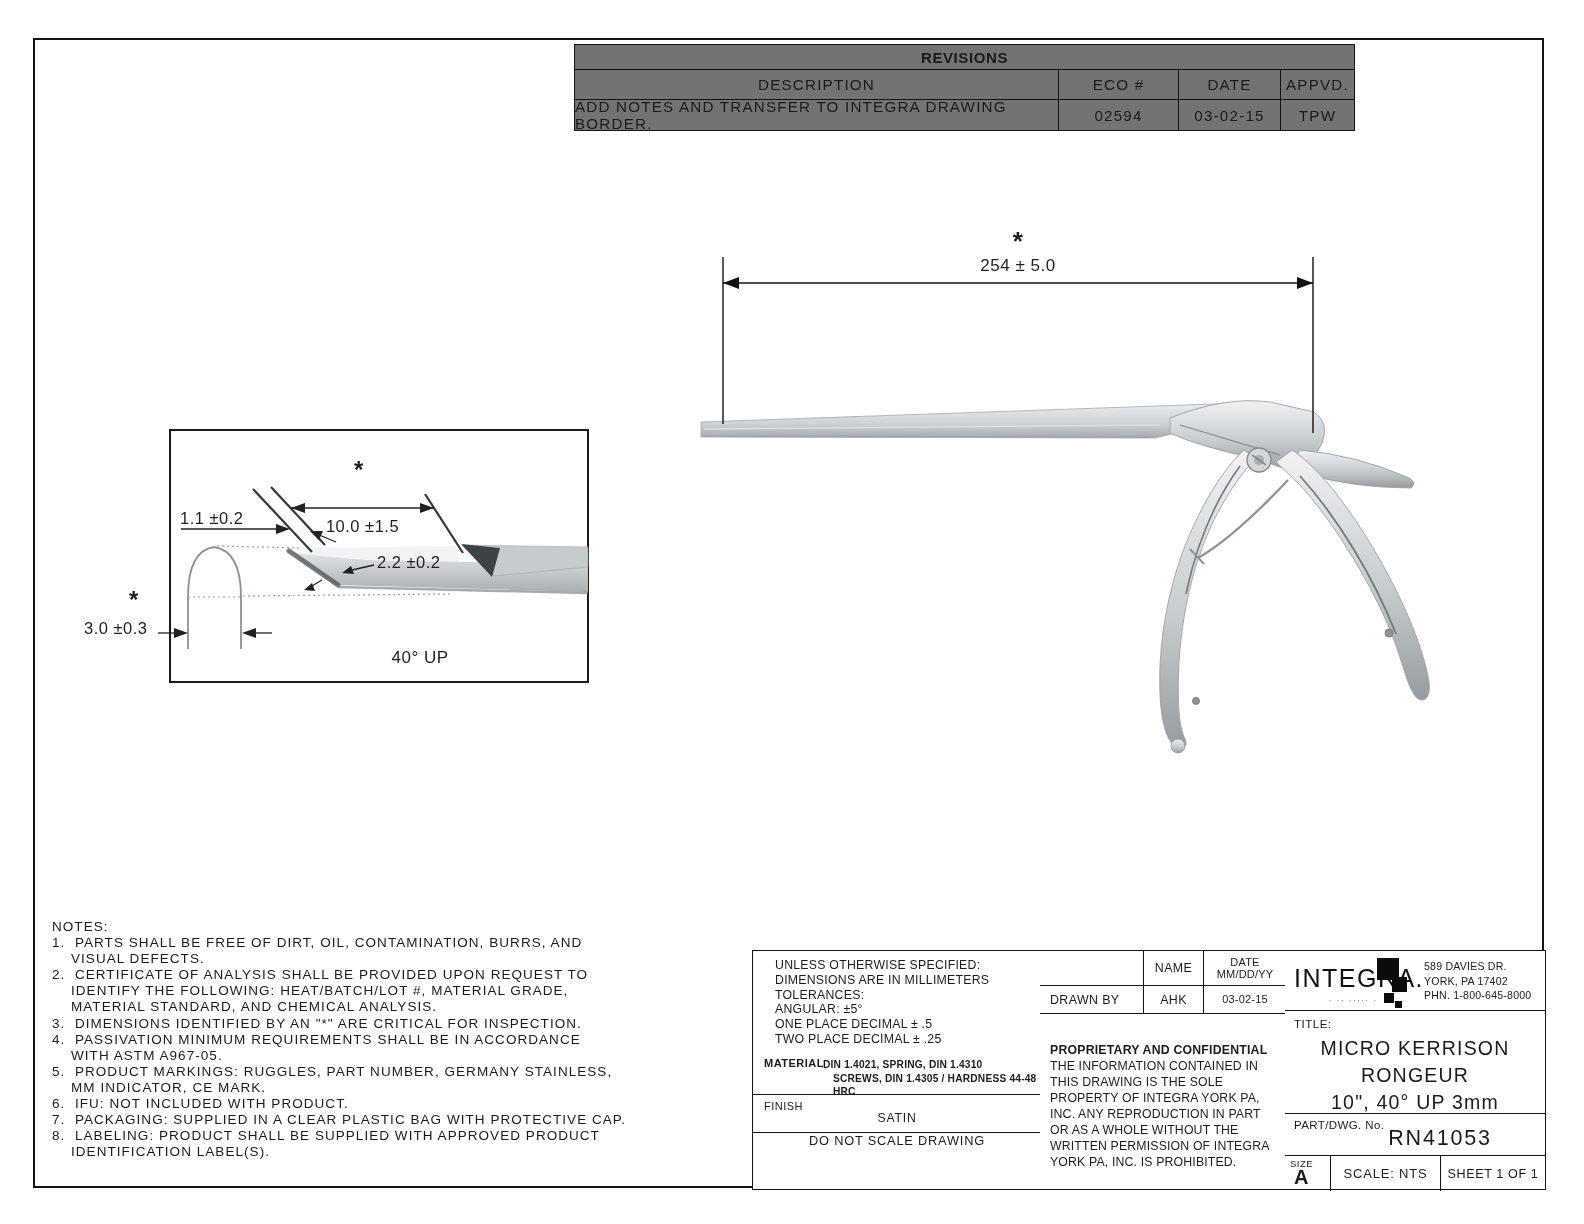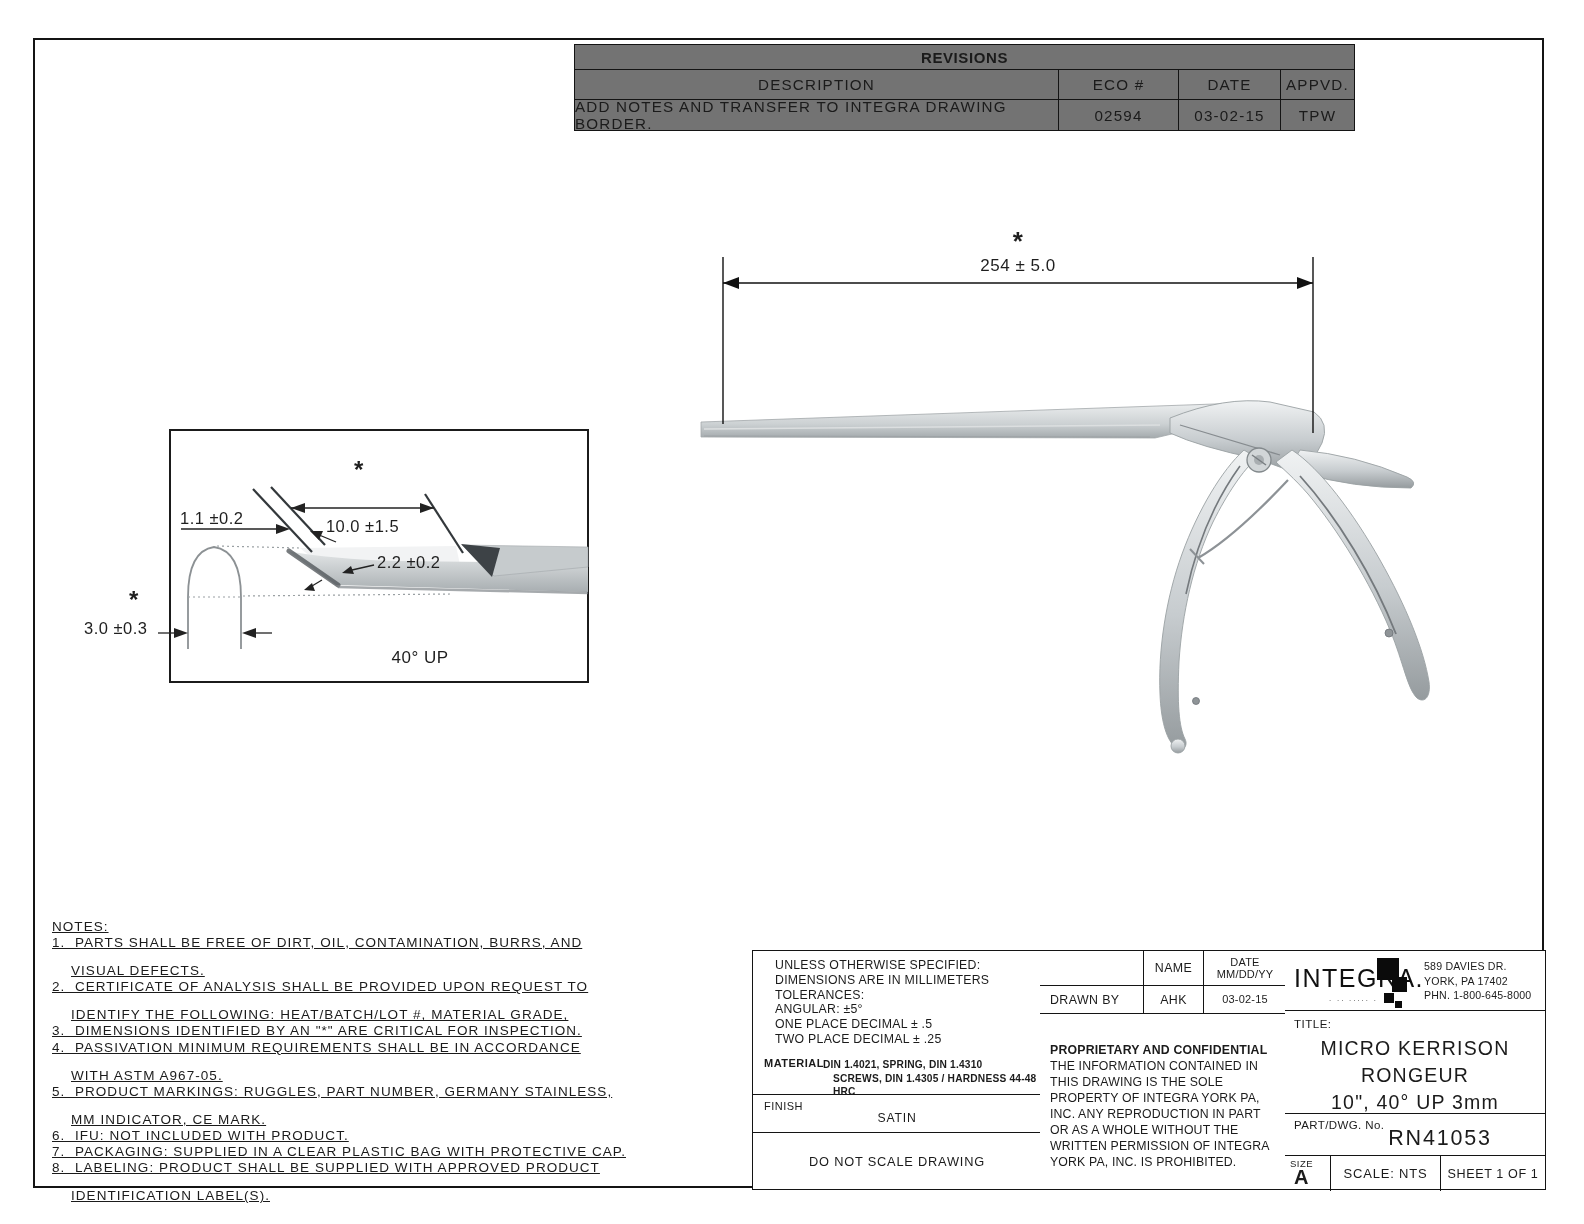--- a/index.html
+++ b/index.html
@@ -13,30 +13,30 @@
   #revisions{left:574px;top:44px;width:781px;height:87px;border:1.6px solid #141414;box-sizing:border-box;background:#737373;}
   #revisions .hd{height:25px;border-bottom:1.6px solid #141414;box-sizing:border-box;display:flex;align-items:center;justify-content:center;font-weight:bold;font-size:15px;letter-spacing:.6px;}
   #revisions .row{display:flex;height:30px;box-sizing:border-box;}
   #revisions .row.r2{border-bottom:1.6px solid #141414;}
   #revisions .c{display:flex;align-items:center;justify-content:center;font-size:15.2px;letter-spacing:1.2px;box-sizing:border-box;}
   #revisions .c1{flex:1;}
   #revisions .c2{width:120px;border-left:1.6px solid #141414;}
   #revisions .c3{width:102px;border-left:1.6px solid #141414;}
   #revisions .c4{width:74px;border-left:1.6px solid #141414;}
   
-  #notes{left:52px;top:919px;width:560px;font-size:13.5px;line-height:16.1px;letter-spacing:1.05px;text-decoration:underline;}
+  #notes{left:52px;top:919px;width:560px;font-size:13.5px;line-height:16.1px;letter-spacing:1.05px;}
   #notes div{white-space:pre;}
-  #notes .ind{padding-left:19px;margin-top:12px;}
+  #notes .ind{padding-left:19px;}
   
   .tb{box-sizing:border-box;border:1.6px solid #141414;background:#fff;}
   #tb-left{left:752px;top:950px;width:290px;height:240px;}
   #tol{padding:7px 0 0 22px;font-size:12.3px;line-height:14.8px;letter-spacing:.25px;}
   #row-material{left:752px;top:1052px;width:290px;height:43px;border-top:none;font-weight:bold;}
   #row-finish{left:752px;top:1095px;width:290px;height:38px;border-top:none;}
-  #row-dns{left:752px;top:1133px;width:290px;height:57px;border-top:none;display:flex;align-items:center;justify-content:center;font-size:12.8px;letter-spacing:.8px;}
+  #row-dns{left:752px;top:1133px;width:290px;height:57px;border-top:none;display:flex;justify-content:center;font-size:12.8px;letter-spacing:.8px;}
   .mini-label{position:absolute;left:11px;top:5px;font-size:11px;letter-spacing:.5px;}
   
   #tb-mid{left:1040px;top:950px;width:247px;height:240px;border-left:none;}
   #mid-head{position:absolute;left:0;top:0;width:100%;height:35px;border-bottom:1.5px solid #141414;box-sizing:border-box;display:flex;}
   #mid-drawn{position:absolute;left:0;top:35px;width:100%;height:28px;border-bottom:1.5px solid #141414;box-sizing:border-box;display:flex;}
   .mc1{width:103px;box-sizing:border-box;display:flex;align-items:center;padding-left:10px;font-size:12.4px;letter-spacing:.4px;}
   .mc2{width:60px;border-left:1.5px solid #141414;box-sizing:border-box;display:flex;align-items:center;justify-content:center;font-size:12.4px;letter-spacing:.4px;}
   .mc3{flex:1;border-left:1.5px solid #141414;box-sizing:border-box;display:flex;flex-direction:column;align-items:center;justify-content:center;font-size:11px;line-height:12.5px;letter-spacing:.2px;}
   #proprietary{position:absolute;left:0;top:63px;width:100%;padding:28px 6px 0 10px;box-sizing:border-box;font-size:12.3px;line-height:16px;letter-spacing:.15px;}
   #proprietary .bold{font-weight:bold;letter-spacing:.2px;}
@@ -178,20 +178,21 @@
 <div class="t dim ast" style="left:129px;top:586px;font-size:24px;">*</div>
 <div class="t dim" style="left:84px;top:619px;">3.0 ±0.3</div>
 <div class="t dim ctr" style="left:368px;top:648px;width:104px;font-size:17px;">40° UP</div>
 
 <div id="notes" class="abs">
   <div>NOTES:</div>
   <div>1.  PARTS SHALL BE FREE OF DIRT, OIL, CONTAMINATION, BURRS, AND</div>
   <div class="ind">VISUAL DEFECTS.</div>
   <div>2.  CERTIFICATE OF ANALYSIS SHALL BE PROVIDED UPON REQUEST TO</div>
   <div class="ind">IDENTIFY THE FOLLOWING: HEAT/BATCH/LOT #, MATERIAL GRADE,</div>
+  <div class="ind">MATERIAL STANDARD, AND CHEMICAL ANALYSIS.</div>
   <div>3.  DIMENSIONS IDENTIFIED BY AN "*" ARE CRITICAL FOR INSPECTION.</div>
   <div>4.  PASSIVATION MINIMUM REQUIREMENTS SHALL BE IN ACCORDANCE</div>
   <div class="ind">WITH ASTM A967-05.</div>
   <div>5.  PRODUCT MARKINGS: RUGGLES, PART NUMBER, GERMANY STAINLESS,</div>
   <div class="ind">MM INDICATOR, CE MARK.</div>
   <div>6.  IFU: NOT INCLUDED WITH PRODUCT.</div>
   <div>7.  PACKAGING: SUPPLIED IN A CLEAR PLASTIC BAG WITH PROTECTIVE CAP.</div>
   <div>8.  LABELING: PRODUCT SHALL BE SUPPLIED WITH APPROVED PRODUCT</div>
   <div class="ind">IDENTIFICATION LABEL(S).</div>
 </div>

